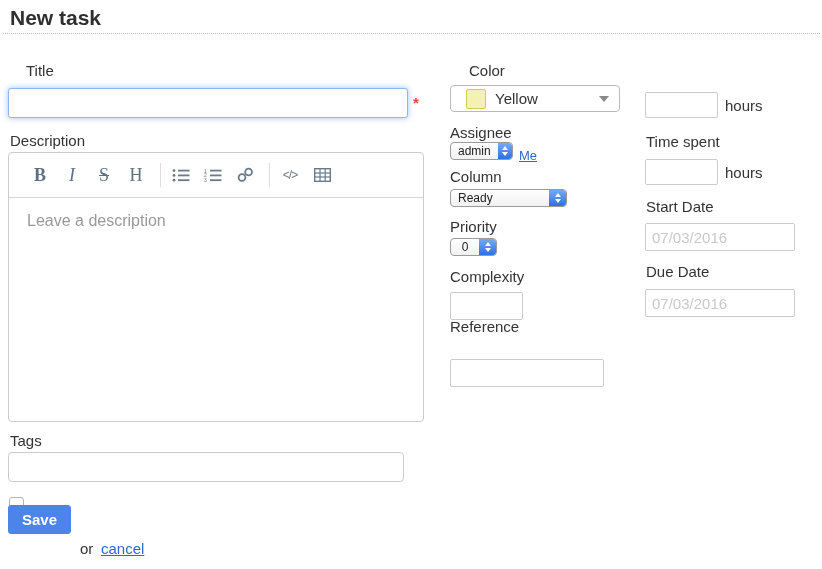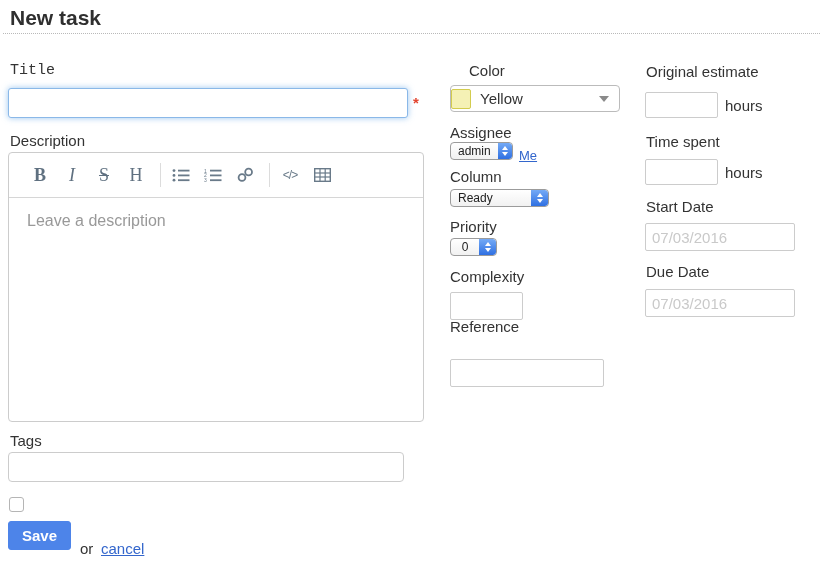--- a/index.html
+++ b/index.html
@@ -40,21 +40,21 @@
   .tb-code { font-family:"Liberation Sans", sans-serif; font-size:12px; letter-spacing:-1px; color:#697a89; }
   .tb-div { width:1px; height:24px; background:#dcdcdc; margin:0 8px 0 4px; }
   .desc-area {
     width:100%; height:222px; border:none; outline:none; resize:none; background:transparent;
     font:16px "Liberation Sans", sans-serif; color:#333; padding:14px 18px;
   }
   .desc-area::placeholder { color:#999; opacity:1; }
   
   .cselect {
     position:absolute; border:1px solid #bbb; border-radius:4px; background:#fff;
-    display:flex; align-items:center; padding:0 10px 0 0; cursor:pointer;
+    display:flex; align-items:center; padding:0 10px 0 15px; cursor:pointer;
   }
   .swatch { width:20px; height:20px; border:1px solid #d3cc4e; background:#f5f1b5; border-radius:2px; margin-right:9px; }
   .cselect .ctxt { flex:1; font-size:15px; color:#333; }
   .caret-down { width:0; height:0; border-left:5px solid transparent; border-right:5px solid transparent; border-top:6px solid #8a8a8a; }
   
   .mselect {
     position:absolute; display:flex; align-items:stretch; border:1px solid #9b9b9b;
     border-radius:4px; background:linear-gradient(#fff,#f1f1f1); font-size:12px; color:#222;
     cursor:pointer; overflow:hidden;
   }
@@ -78,21 +78,21 @@
   svg { display:block; }
 </style>
 </head>
 <body>
 
 <div class="page">
 
   <div class="abs h1" style="left:10px; top:6px;">New task</div>
   <div class="abs rule" style="left:3px; top:33px; width:817px;"></div>
 
-  <div class="abs lbl" style="left:10px; top:62px;font-family:Liberation Mono, monospace;">Title</div>
+  <div class="abs lbl" style="left:26px; top:62px;">Title</div>
   <input class="inp focused" style="left: 8px; top: 88px; width: 400px; height: 30px;" type="text">
   <span class="abs req" style="left:413px; top:94px;">*</span>
 
   <div class="abs lbl" style="left:10px; top:132px;">Description</div>
   <div class="editor" style="left:8px; top:152px; width:416px; height:270px;">
     <div class="toolbar">
       <div class="tb-btn tb-bold">B</div>
       <div class="tb-btn tb-italic">I</div>
       <div class="tb-btn tb-strike">S</div>
       <div class="tb-btn">H</div>
@@ -144,21 +144,21 @@
       </div>
     </div>
     <textarea class="desc-area" placeholder="Leave a description" style=""></textarea>
   </div>
 
   <div class="abs lbl" style="left:10px; top:432px;">Tags</div>
   <input class="inp rounded" style="left: 8px; top: 452px; width: 396px; height: 30px;" type="text">
 
   <span class="checkbox" style="left:9px; top:497px;"></span>
 
-  <button class="save-btn" style="left:8px; top:521px;">Save</button>
+  <button class="save-btn" style="left:8px; top:505px;">Save</button>
   <span class="abs lbl" style="left:80px; top:540px;">or</span>
   <a class="abs lbl link" style="left:101px; top:540px;">cancel</a>
 
   <div class="abs lbl" style="left:450px; top:62px;margin-left:19px;">Color</div>
   <div class="cselect" style="left:450px; top:85px; width:170px; height:27px;">
     <span class="swatch"></span>
     <span class="ctxt">Yellow</span>
     <span class="caret-down"></span>
   </div>
 
@@ -166,21 +166,21 @@
   <div class="mselect" style="left:450px; top:142px; width:63px; height:18px;">
     <span class="mtxt center">admin</span>
     <span class="stepper">
         <span class="chev-up"></span>
         <span class="chev-dn"></span>
       </span>
   </div>
   <a class="abs link" style="left:519px; top:148px; font-size:13px;">Me</a>
 
   <div class="abs lbl" style="left:450px; top:168px;">Column</div>
-  <div class="mselect" style="left:450px; top:189px; width:99px; height:18px;">
+  <div class="mselect" style="left:450px; top:189px; width:117px; height:18px;">
     <span class="mtxt">Ready</span>
     <span class="stepper">
         <span class="chev-up"></span>
         <span class="chev-dn"></span>
       </span>
   </div>
 
   <div class="abs lbl" style="left:450px; top:218px;">Priority</div>
   <div class="mselect" style="left:450px; top:238px; width:47px; height:18px;">
     <span class="mtxt center">0</span>
@@ -189,21 +189,20 @@
         <span class="chev-dn"></span>
       </span>
   </div>
 
   <div class="abs lbl" style="left:450px; top:268px;">Complexity</div>
   <input class="inp" style="left: 450px; top: 292px; width: 73px; height: 28px;" type="text">
 
   <div class="abs lbl" style="left:450px; top:318px;">Reference</div>
   <input class="inp" style="left: 450px; top: 359px; width: 154px; height: 28px;" type="text">
 
-  <div class="abs lbl" style="left:646px; top:63px;">Original estimate</div>
   <input class="inp" style="left: 645px; top: 92px; width: 73px; height: 26px;" type="text">
   <span class="abs lbl" style="left:725px; top:97px;">hours</span>
 
   <div class="abs lbl" style="left:646px; top:133px;">Time spent</div>
   <input class="inp" style="left: 645px; top: 159px; width: 73px; height: 26px;" type="text">
   <span class="abs lbl" style="left:725px; top:164px;">hours</span>
 
   <div class="abs lbl" style="left:646px; top:198px;">Start Date</div>
   <input class="inp date" style="left: 645px; top: 223px; width: 150px; height: 28px;" type="text" placeholder="07/03/2016">
 

